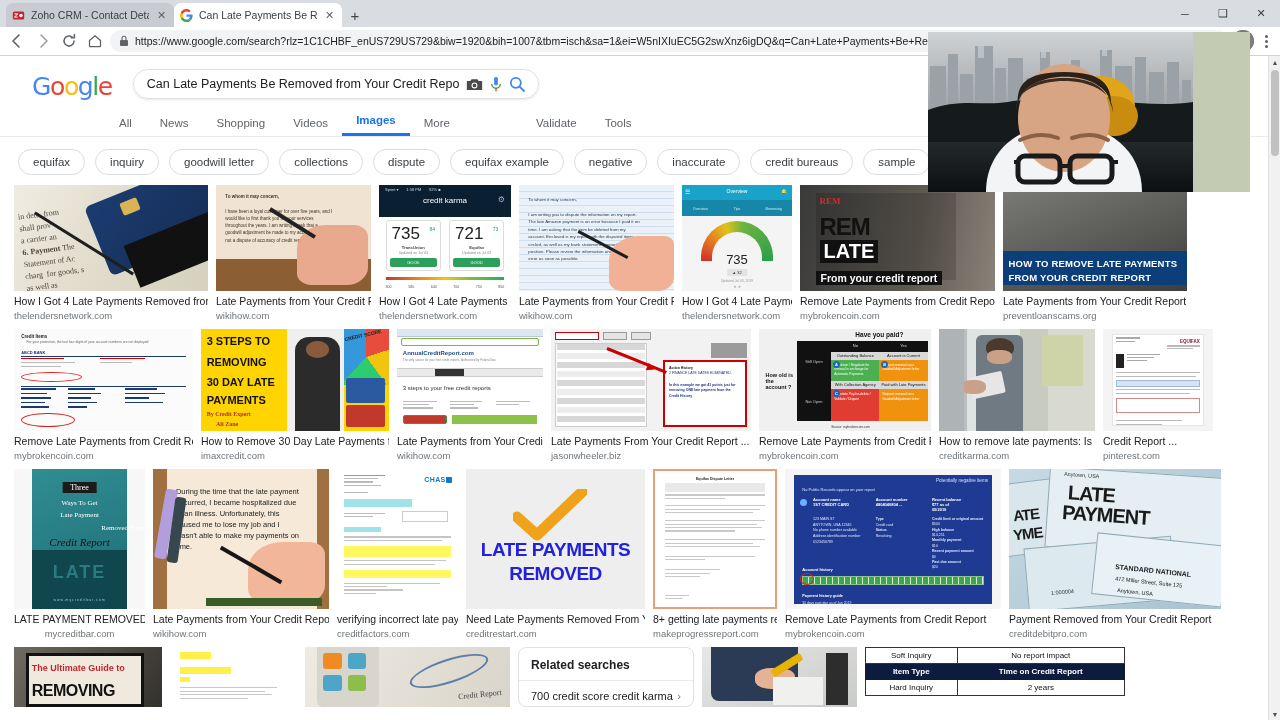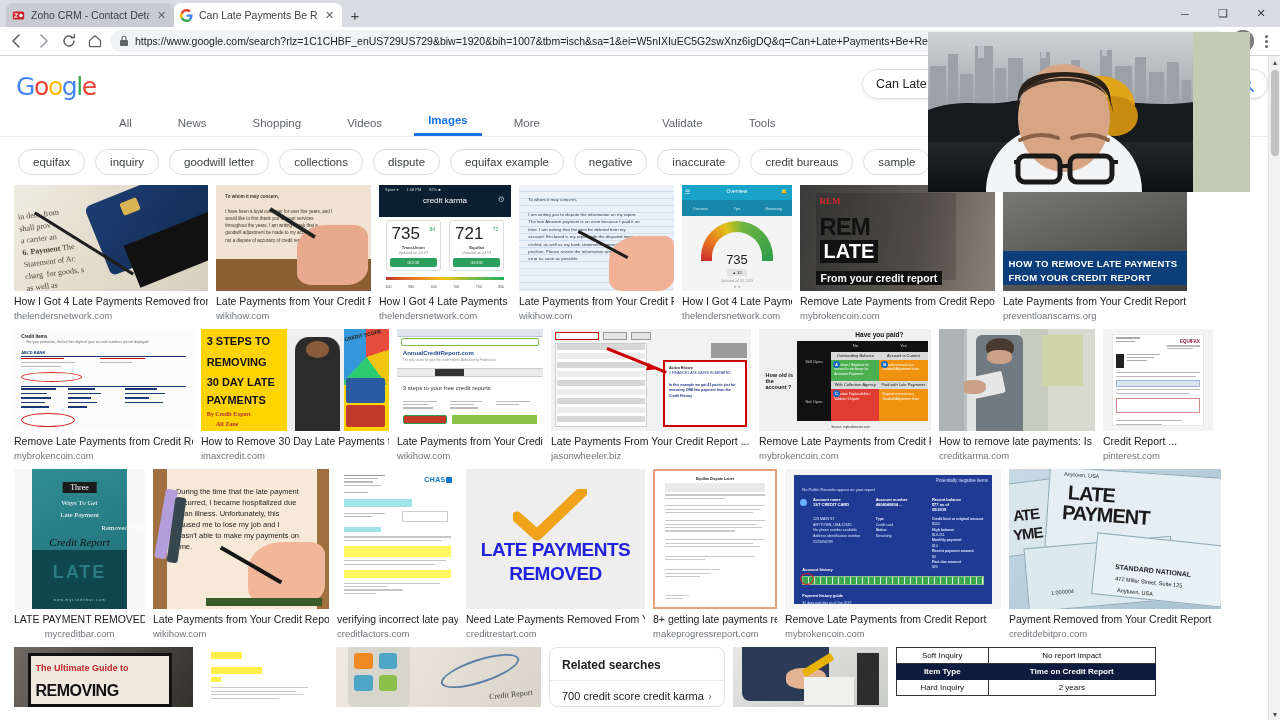--- a/index.html
+++ b/index.html
@@ -42,36 +42,36 @@
   .omnibox .url { font-size: 10.5px; color:#202124; white-space:nowrap; overflow:hidden; }
   .avatar-btn { width:22px;height:22px;border-radius:50%;background:#6b6b6b; overflow:hidden; flex:none;}
   .menu-dots { width: 16px; display:flex; flex-direction:column; align-items:center; gap:2px; }
   .menu-dots i { width:3px;height:3px;border-radius:50%;background:#5f6368; display:block;}
 
   
   .viewport { position:absolute; left:0; top:56px; width:1280px; height:664px; background:#fff; overflow:hidden; }
   .page { position:relative; width: 1268px; }
 
   
-  .g-header { display:flex; align-items:flex-start; padding: 10px 0 0 0; position:relative;justify-content:space-between;}
+  .g-header { display:flex; align-items:flex-start; padding: 10px 0 0 16px; position:relative;}
   .g-logo { font-size: 25px; letter-spacing:-1.4px; font-family:"DejaVu Sans", sans-serif; margin: 6px 0 0 16px; font-weight:500;}
   .g-logo .b{color:#4285F4}.g-logo .r{color:#EA4335}.g-logo .y{color:#FBBC05}.g-logo .g{color:#34A853}
   .searchbar {
     margin-left: 21px; margin-top: 3px; width: 406px; height: 30px; border:1px solid #dfe1e5;
     border-radius: 16px; display:flex; align-items:center; padding: 0 13px; gap: 6px;
     box-shadow: 0 1px 3px rgba(32,33,36,.10);
   }
   .searchbar .q { flex:1; font-size: 12.5px; color:#202124; white-space:nowrap; overflow:hidden;}
   .ic { flex:none; display:block; }
   .signin {
     position:absolute; right: 18px; top: 18px; background:#1a73e8; color:#fff;
     font-size:11.5px; padding:6px 12px; border-radius:3px; font-weight:500;
   }
 
-  .g-nav { margin-left: 105px; margin-top: 9px; display:flex; align-items:flex-end; height:26px; gap: 18px; font-size:11.5px;}
+  .g-nav { margin-left: 105px; margin-top: 9px; display:flex; align-items:flex-end; height:26px; gap: 0; font-size:11.5px;}
   .g-nav a { color:#5f6368; padding: 0 14px 7px 14px; text-decoration:none; display:block; white-space:nowrap;}
   .g-nav a.sel { color:#1a73e8; font-weight:bold; border-bottom: 3px solid #1a73e8; }
   .g-nav .spacer { width: 58px; }
   .safesearch { position:absolute; right: 24px; top: 84px; font-size:11.5px; color:#5f6368;}
   .navline { border-bottom:1px solid #ebebeb; margin-top:0px; }
 
   
   .chips { display:flex; gap: 10px; padding: 12px 18px 10px 18px; align-items:center;}
   .chip {
     border:1px solid #dadce0; border-radius: 16px; height: 26px; padding: 0 14px;
@@ -790,21 +790,21 @@
                 <div style="position:absolute;left:20%;bottom:10%;font-size:5.5px;color:#333;transform:rotate(-5deg);">1:000004</div>
               </div>
             </div>
             <div class="cap" style="width:212px;">Payment Removed from Your Credit Report</div>
             <div class="dom" style="width:212px;">creditdebitpro.com</div>
           </div>
         </div>
 
         <div class="grid-row">
           <div class="tile">
-            <div class="thumb" style="width:179px;height:60px;text-align:center;">
+            <div class="thumb" style="width:148px;height:60px;text-align:center;">
               <div class="inner" style="background:#3a3a3a;">
                 <div class="fill" style="background:linear-gradient(120deg,#6f6a62,#33312c);"></div>
                 <div style="position:absolute;left:8%;top:10%;width:80%;height:90%;border:3px solid #111;background:#efe9de;"></div>
                 <div style="position:absolute;left:12%;top:26%;font-size:9px;font-weight:bold;color:#c0272d;">The Ultimate Guide to</div>
                 <div style="position:absolute;left:12%;top:58%;font-size:16px;font-weight:bold;color:#111;letter-spacing:-.5px;">REMOVING</div>
               </div>
             </div>
           </div>
           <div class="tile">
             <div class="thumb" style="width:127px;height:60px;">

